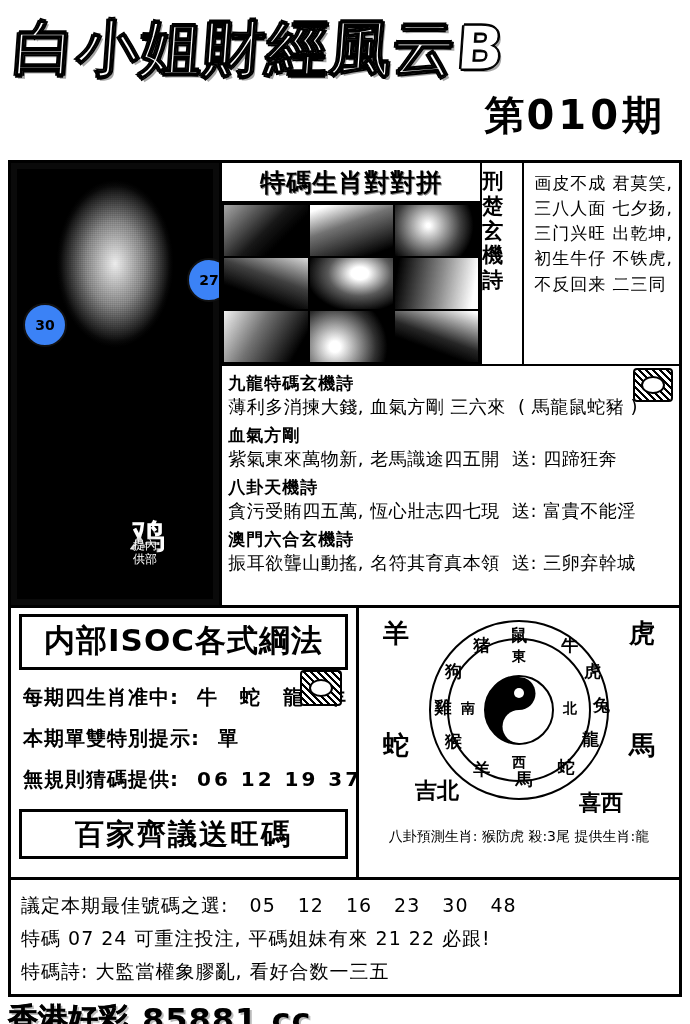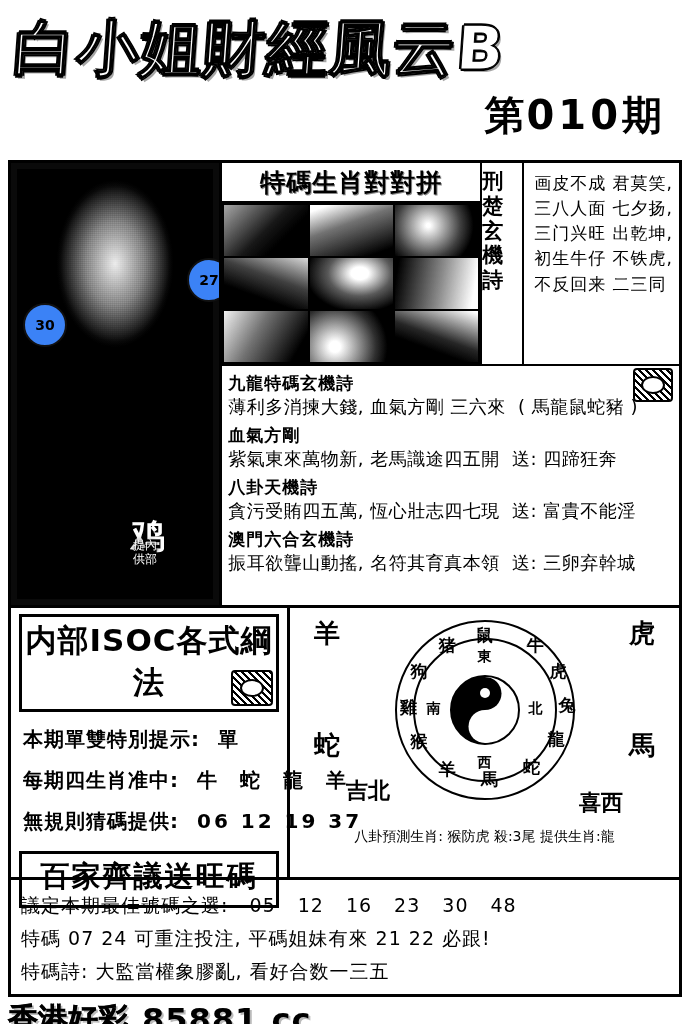--- a/index.html
+++ b/index.html
@@ -258,21 +258,21 @@
   }
 
   
   .mid-block {
     display: flex;
     height: 272px;
     border-bottom: 3px solid #000;
     box-sizing: border-box;
   }
   .isoc-col {
-    width: 279px;
+    width: 348px;
     border-right: 3px solid #000;
     padding: 6px 8px;
     box-sizing: border-box;
     position: relative;
   }
   .isoc-title {
     border: 3px solid #000;
     text-align: center;
     font-size: 31px;
     font-weight: bold;
@@ -288,21 +288,21 @@
     white-space: nowrap;
   }
   .isoc-row .val { margin-left: 10px; }
   .isoc-row .spaced span { margin-right: 22px; }
   .isoc-row .nums { font-family: "DejaVu Sans", sans-serif; letter-spacing: 3px; }
   .isoc-banner {
     border: 3px solid #000;
     text-align: center;
     font-size: 29px;
     font-weight: bold;
-    padding: 3px 0 8px;
+    padding: 3px 0 1px;
     letter-spacing: 2px;
     margin-top: 16px;
   }
   .isoc-coin {
     position: absolute;
     right: 14px;
     top: 62px;
     width: 42px; height: 36px;
     border: 2px solid #000;
     border-radius: 4px;
@@ -543,29 +543,29 @@
       </div>
     </div>
 
     <div class="mid-block">
 
       <div class="isoc-col">
         <div class="isoc-title">内部ISOC各式綱法</div>
         <div class="isoc-coin"></div>
 
         <div class="isoc-row">
-          <span>本期單雙特別提示:</span>
-          <span class="val">單</span>
-        </div>
-
-        <div class="isoc-row">
           <span>每期四生肖准中:</span>
           <span class="val spaced">
             <span>牛</span><span>蛇</span><span>龍</span><span>羊</span>
           </span>
+        </div>
+
+        <div class="isoc-row">
+          <span>本期單雙特別提示:</span>
+          <span class="val">單</span>
         </div>
 
         <div class="isoc-row">
           <span>無規則猜碼提供:</span>
           <span class="val nums">06 12 19 37</span>
         </div>
 
         <div class="isoc-banner">百家齊議送旺碼</div>
       </div>
 

